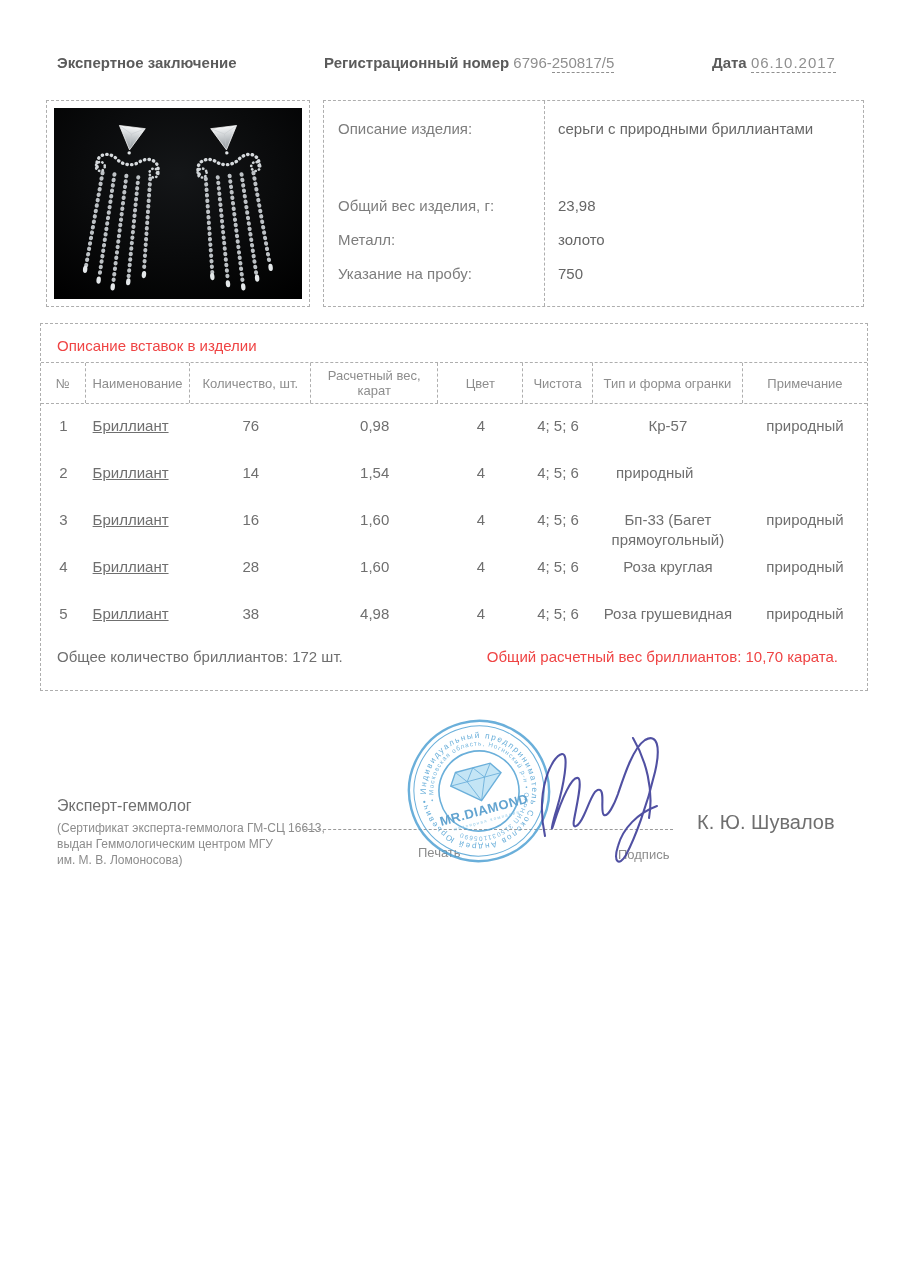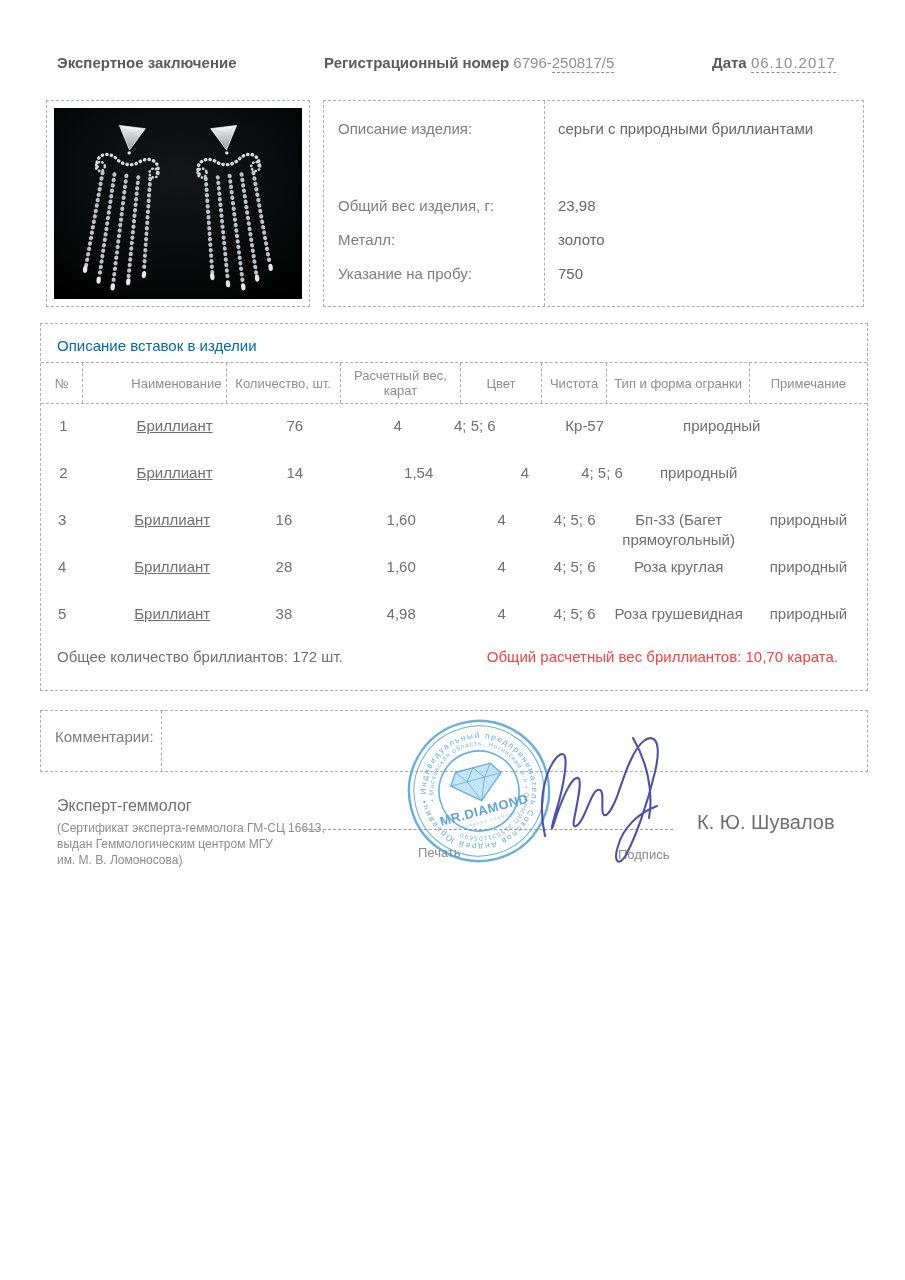--- a/index.html
+++ b/index.html
@@ -27,31 +27,31 @@
 
   
   .info-box { left:323px; top:100px; width:541px; height:207px; }
   .info-divider { position:absolute; left:220px; top:0; bottom:0; border-left:1px dashed #aeaeae; }
   .info-row { position:absolute; left:0; width:100%; font-size:15px; }
   .info-row .lbl { position:absolute; left:14px; color:#7d7d7d; }
   .info-row .val { position:absolute; left:234px; color:#666666; }
 
   
   .table-box { left:40px; top:323px; width:828px; height:368px; font-size:15px; }
-  .table-title { position:absolute; left:16px; top:13px; font-size:15px; color:#0369a1; }
+  .table-title { position:absolute; left:16px; top:13px; font-size:15px; color:#ef4444; }
   .thead { position:absolute; left:0; top:38px; width:100%; height:42px; display:flex;
            border-top:1px dashed #aeaeae; border-bottom:1px dashed #aeaeae; }
   .th { display:flex; align-items:center; justify-content:center; text-align:center;
         font-size:13px; color:#8d8d8d; white-space:pre-line; line-height:15px; }
   .th:not(:last-child) { border-right:1px dashed #aeaeae; }
   .tbody { position:absolute; left:0; top:80px; width:100%; }
   .tr { display:flex; height:47px; }
   .td { padding-top:12px; text-align:center; color:#6f6f6f; line-height:20px; }
   .td.name { text-align:left; padding-left:7px;text-decoration:underline; }
-  .c0{width:5.4%;} .c1{width:12.7%;margin-left:44px;} .c2{width:14.6%;} .c3{width:15.4%;}
+  .c0{width:5.4%;} .c1{width:12.7%;} .c2{width:14.6%;} .c3{width:15.4%;}
   .c4{width:10.3%;} .c5{width:8.4%;} .c6{width:18.2%;} .c7{width:15%;}
   .totals { position:absolute; left:0; top:324px; width:100%; }
   .totals .left  { position:absolute; left:16px; top:0; color:#6f6f6f; }
   .totals .right { position:absolute; right:29px; top:0; color:#ef4444; }
 
   
   .comments-box { left:40px; top:710px; width:828px; height:62px; }
   .comments-divider { position:absolute; left:120px; top:0; bottom:0; border-left:1px dashed #aeaeae; }
   .comments-lbl { position:absolute; left:14px; top:17px; font-size:15px; color:#7d7d7d; }
 
@@ -155,20 +155,21 @@
       <div class="th c5">Чистота</div>
       <div class="th c6">Тип и форма огранки</div>
       <div class="th c7">Примечание</div>
     </div>
 
     <div class="tbody">
       <div class="tr">
         <div class="td c0">1</div>
         <div class="td c1 name">Бриллиант</div>
         <div class="td c2">76</div>
+        <div class="td c3">0,98</div>
         <div class="td c4">4</div>
         <div class="td c5">4; 5; 6</div>
         <div class="td c6">Кр-57</div>
         <div class="td c7">природный</div>
       </div>
       <div class="tr">
         <div class="td c0">2</div>
         <div class="td c1 name">Бриллиант</div>
         <div class="td c2">14</div>
         <div class="td c3">1,54</div>
@@ -207,25 +208,20 @@
         <div class="td c7">природный</div>
       </div>
     </div>
 
     <div class="totals">
       <span class="left">Общее количество бриллиантов: 172 шт.</span>
       <span class="right">Общий расчетный вес бриллиантов: 10,70 карата.</span>
     </div>
   </div>
 
-  <div class="abs dashed-box comments-box">
-    <div class="comments-divider"></div>
-    <span class="comments-lbl">Комментарии:</span>
-    <span></span>
-  </div>
 
   <div class="abs expert-title">Эксперт-геммолог</div>
   <div class="abs expert-cert">(Сертификат эксперта-геммолога ГМ-СЦ 16613,
 выдан Геммологическим центром МГУ
 им. М. В. Ломоносова)</div>
 
   <div class="abs sig-line"></div>
   <div class="abs seal-lbl">Печать</div>
   <div class="abs sign-lbl">Подпись</div>
   <div class="abs expert-name">К. Ю. Шувалов</div>

